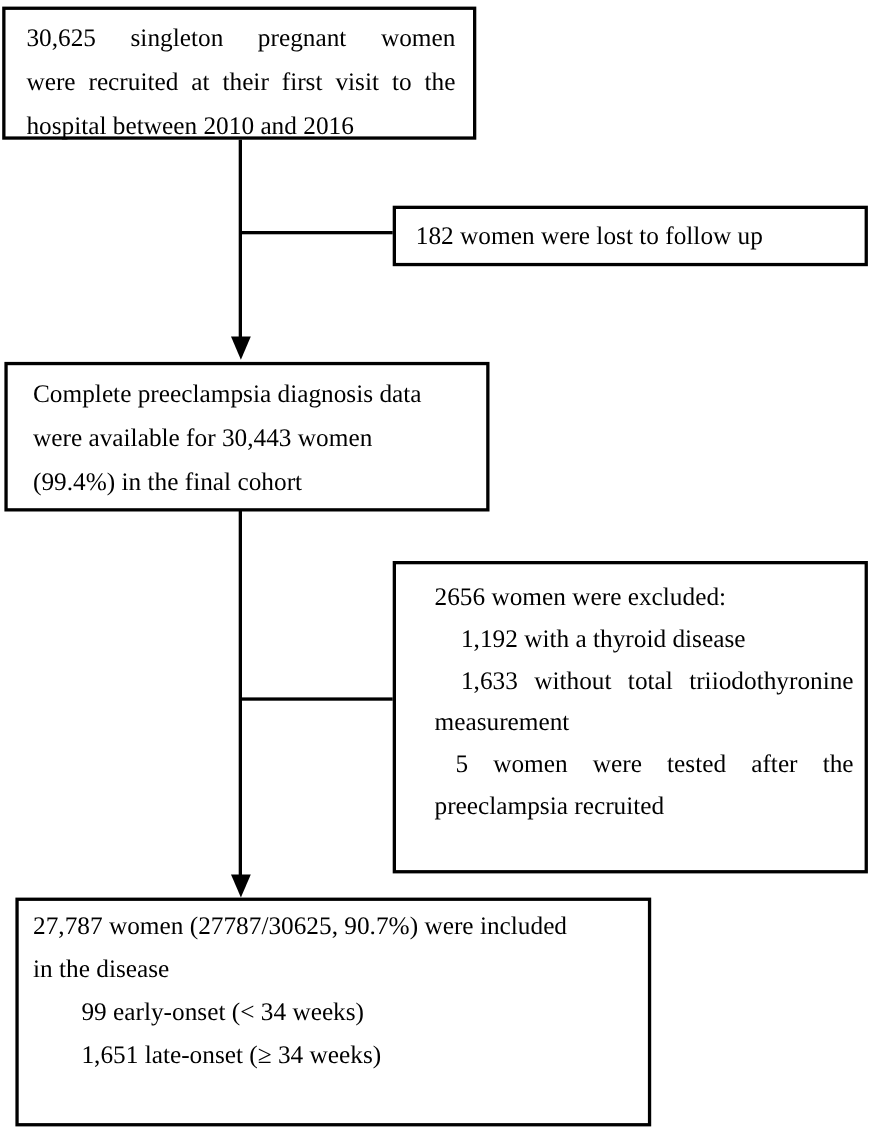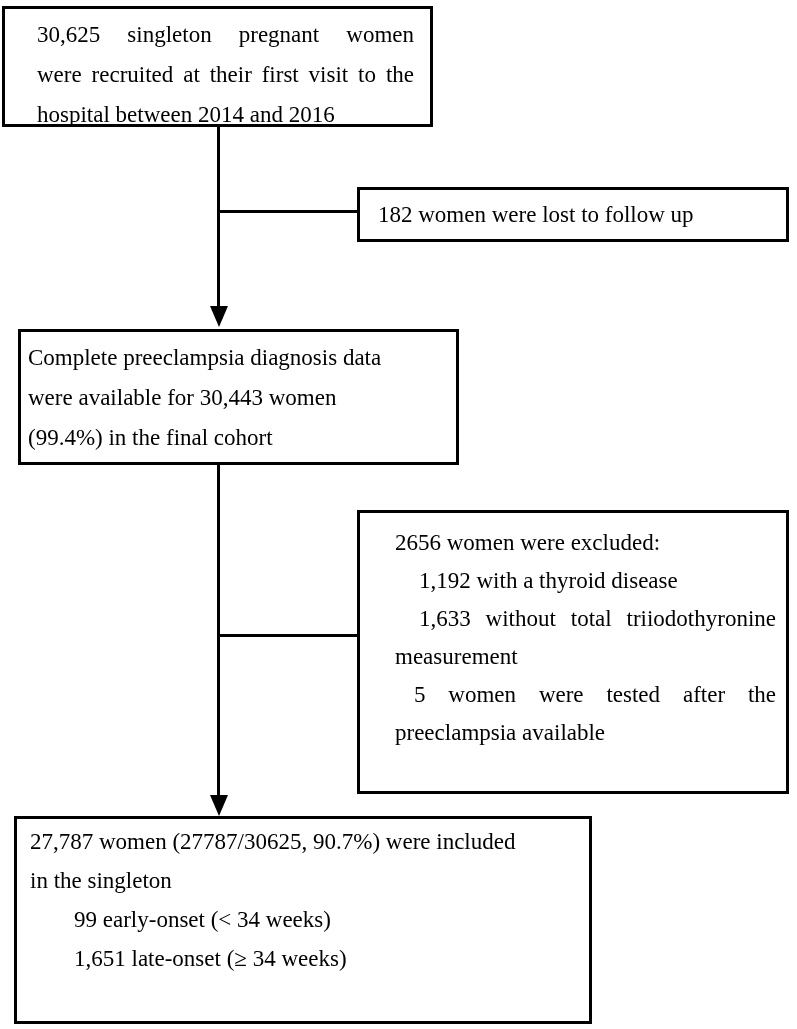--- a/index.html
+++ b/index.html
@@ -51,42 +51,42 @@
   }
   .arrowhead {
     position: absolute;
     width: 0;
     height: 0;
     border-left: 9px solid transparent;
     border-right: 9px solid transparent;
     border-top: 21px solid #000000;
   }
   
-  #box-recruited { left: 2px; top: 6px; width: 431px; height: 121px; padding: 6px 16px 0 32px; }
+  #box-recruited { left: 2px; top: 6px; width: 431px; height: 121px; padding: 6px 16px 0 19px; }
   #box-lost { left: 357px; top: 187px; width: 432px; height: 55px; display: flex; align-items: center; padding-left: 18px; }
-  #box-complete { left: 18px; top: 329px; width: 441px; height: 136px; padding: 6px 18px 0 7px; }
+  #box-complete { left: 4px; top: 329px; width: 441px; height: 136px; padding: 6px 18px 0 23px; }
   #box-excluded { left: 357px; top: 510px; width: 432px; height: 284px; padding: 11px 10px 0 35px; }
   #box-included { left: 14px; top: 816px; width: 578px; height: 208px; padding: 3px 14px 0 13px; }
   
   #stem1 { left: 217px; top: 127px; height: 181px; }
   #ah1 { left: 210px; top: 306px; }
   #branch1 { left: 219px; top: 210px; width: 140px; }
   #stem2 { left: 217px; top: 464px; height: 333px; }
   #ah2 { left: 210px; top: 795px; }
   #branch2 { left: 219px; top: 634px; width: 140px; }
 </style>
 </head>
 <body>
 
 <div class="canvas">
 
   <div class="box" id="box-recruited">
     <div class="ln just">30,625 singleton pregnant women</div>
     <div class="ln just">were recruited at their first visit to the</div>
-    <div class="ln">hospital between 2014 and 2016</div>
+    <div class="ln">hospital between 2010 and 2016</div>
   </div>
 
   <div class="stem" id="stem1"></div>
   <div class="branch" id="branch1"></div>
   <div class="arrowhead" id="ah1"></div>
 
   <div class="box" id="box-lost">
     <div class="ln">182 women were lost to follow up</div>
   </div>
 
@@ -99,23 +99,23 @@
   <div class="stem" id="stem2"></div>
   <div class="branch" id="branch2"></div>
   <div class="arrowhead" id="ah2"></div>
 
   <div class="box" id="box-excluded">
     <div class="ln lnD">2656 women were excluded:</div>
     <div class="ln lnD ind24">1,192 with a thyroid disease</div>
     <div class="ln lnD ind24 just">1,633 without total triiodothyronine</div>
     <div class="ln lnD">measurement</div>
     <div class="ln lnD ind19 just">5 women were tested after the</div>
-    <div class="ln lnD">preeclampsia available</div>
+    <div class="ln lnD">preeclampsia recruited</div>
   </div>
 
   <div class="box" id="box-included">
     <div class="ln lnE">27,787 women (27787/30625, 90.7%) were included</div>
-    <div class="ln lnE">in the singleton</div>
+    <div class="ln lnE">in the disease</div>
     <div class="ln lnE ind44">99 early-onset (&lt; 34 weeks)</div>
     <div class="ln lnE ind44">1,651 late-onset (≥ 34 weeks)</div>
   </div>
 
 </div>
 
 </body></html>

